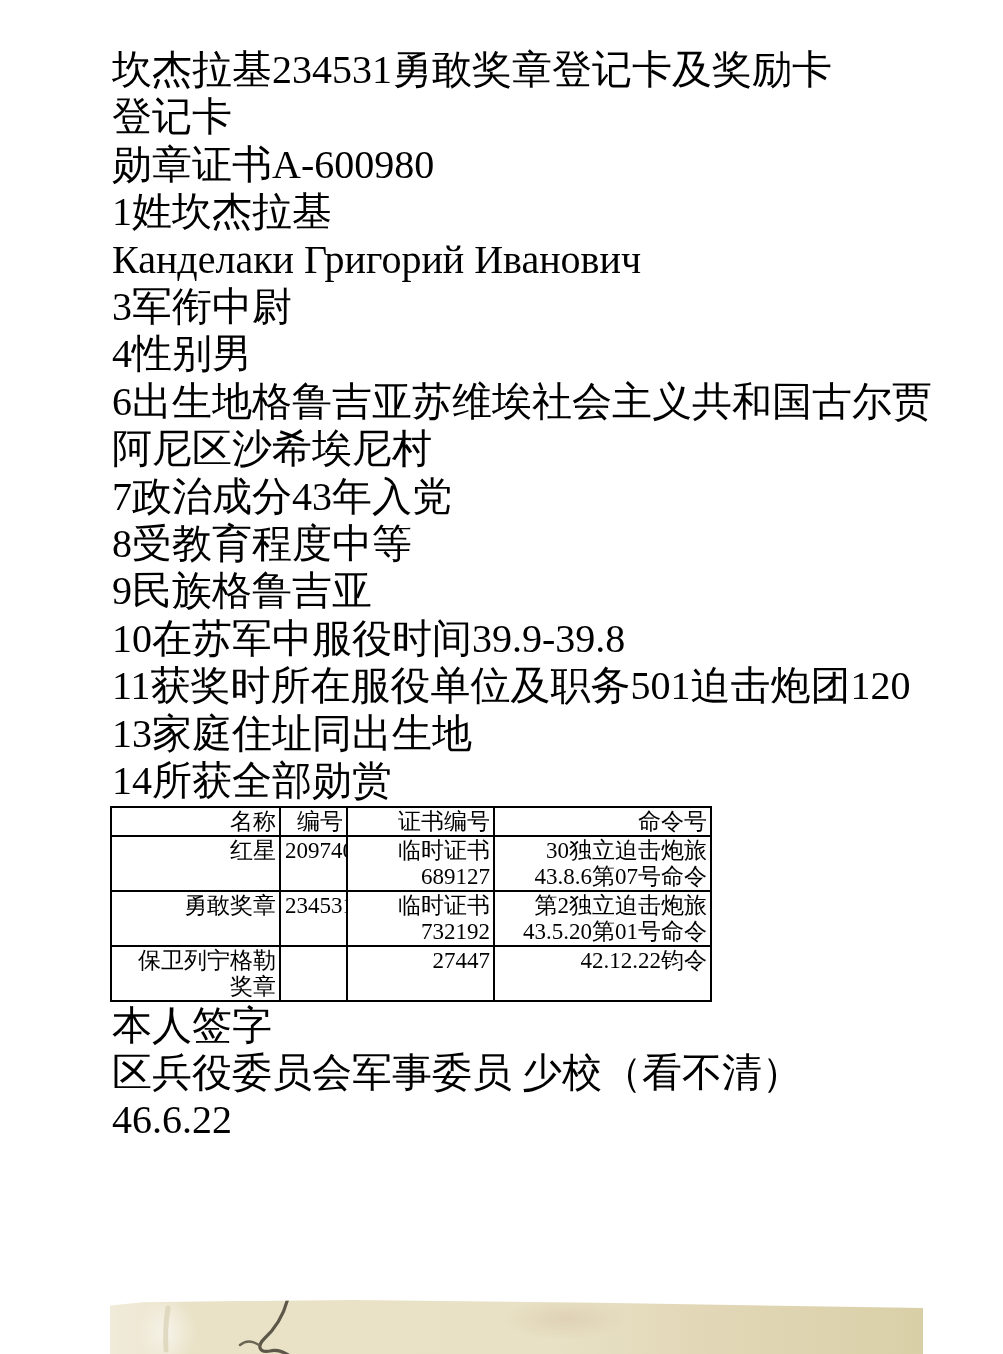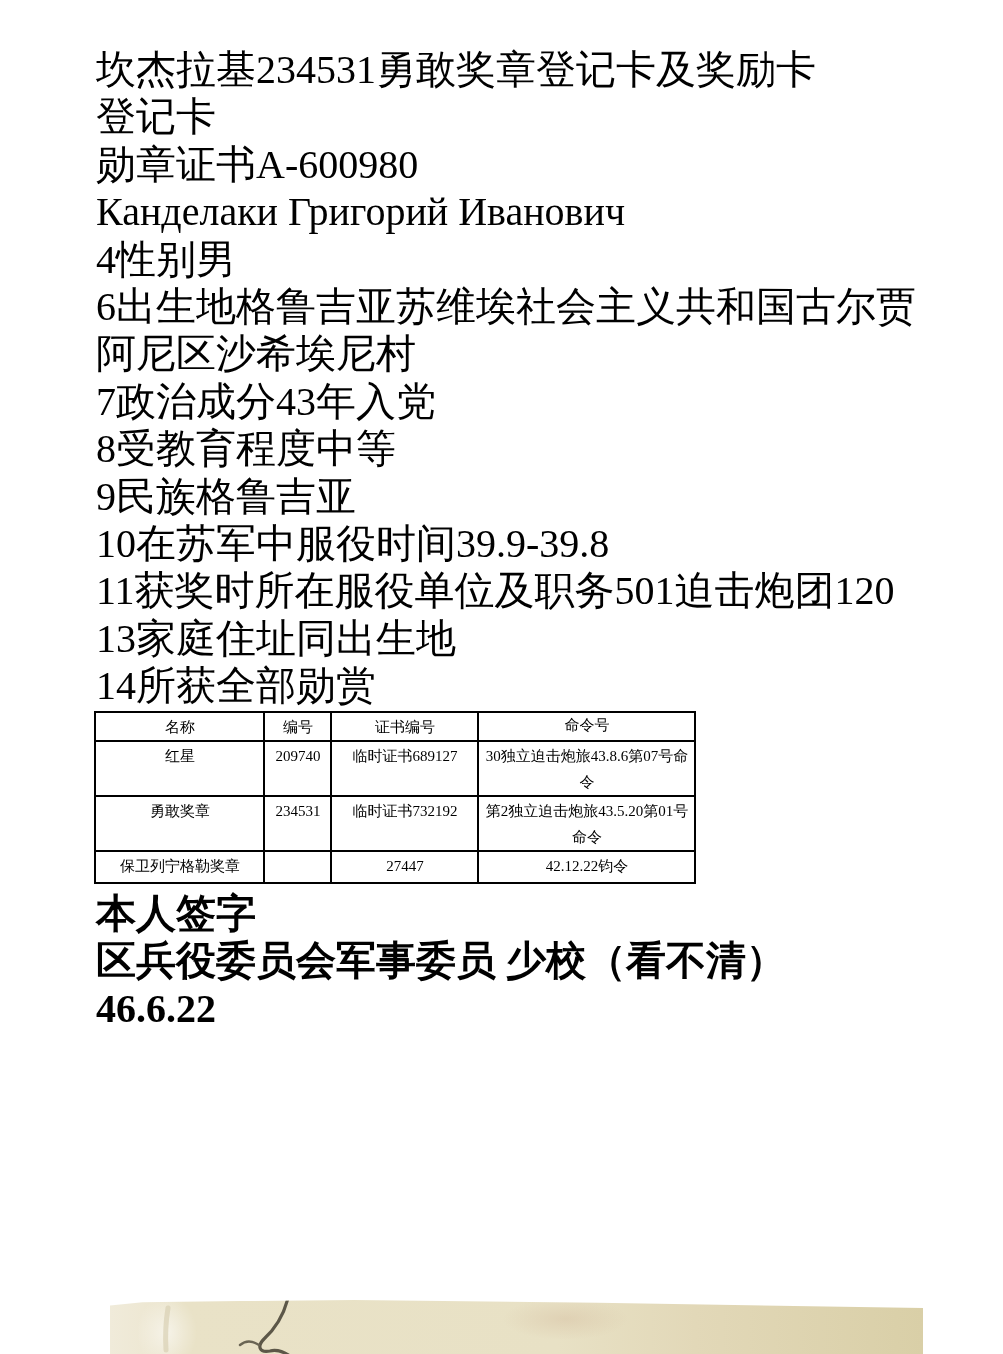--- a/index.html
+++ b/index.html
@@ -8,57 +8,55 @@
     background: #ffffff;
     width: 1003px;
     height: 1354px;
     overflow: hidden;
     font-family: "Liberation Serif", serif;
     color: #000000;
     position: relative;
   }
   .doc {
     position: absolute;
-    left: 96px;
+    left: 112px;
     top: 46px;
     width: 891px;
   }
   .line {
     font-size: 40px;
     line-height: 47.4px;
     white-space: nowrap;
     letter-spacing: 0px;
   }
   .awards-table {
     border-collapse: collapse;
     margin-left: -2px;
     margin-top: 1px;
     table-layout: fixed;
     width: 592px;
   }
   .awards-table td, .awards-table th {
     border: 2px solid #000000;
-    font-size: 15px;
+    font-size: 23px;
     line-height: 26px;
     font-weight: normal;
-    text-align: center;
+    text-align: right;
     vertical-align: top;
     padding: 1px 3px 0 4px;
     overflow: hidden;
   }
   .col-name  { width: 160px; }
   .col-num   { width: 58px;  }
   .col-cert  { width: 138px; }
-  .col-order { width: 208px; font-family: Liberation Mono, monospace; }
+  .col-order { width: 208px; }
   .row-header td { height: 26px; }
   .row-tall td   { height: 50px; }
   .row-short td  { height: 29px; }
   .footer {
-    margin-top: 6px;
-    font-weight: bold;
   }
   .photo {
     position: absolute;
     left: 110px;
     top: 1300px;
     width: 813px;
     height: 54px;
     clip-path: polygon(0 10%, 4% 4%, 16% 2%, 30% 0%, 60% 5%, 100% 15%, 100% 100%, 0 100%);
     background:
       radial-gradient(ellipse 90px 30px at 56% 35%, rgba(213,190,160,0.45), rgba(213,190,160,0) 70%),
@@ -68,21 +66,23 @@
   .photo svg { position: absolute; left: 0; top: 0; }
 </style>
 </head>
 <body>
 
 <div class="doc">
 
   <div class="line">坎杰拉基234531勇敢奖章登记卡及奖励卡</div>
   <div class="line">登记卡</div>
   <div class="line">勋章证书A-600980</div>
+  <div class="line">1姓坎杰拉基</div>
   <div class="line">Канделаки Григорий Иванович</div>
+  <div class="line">3军衔中尉</div>
   <div class="line">4性别男</div>
   <div class="line">6出生地格鲁吉亚苏维埃社会主义共和国古尔贾</div>
   <div class="line">阿尼区沙希埃尼村</div>
   <div class="line">7政治成分43年入党</div>
   <div class="line">8受教育程度中等</div>
   <div class="line">9民族格鲁吉亚</div>
   <div class="line">10在苏军中服役时间39.9-39.8</div>
   <div class="line">11获奖时所在服役单位及职务501迫击炮团120</div>
   <div class="line">13家庭住址同出生地</div>
   <div class="line">14所获全部勋赏</div>

